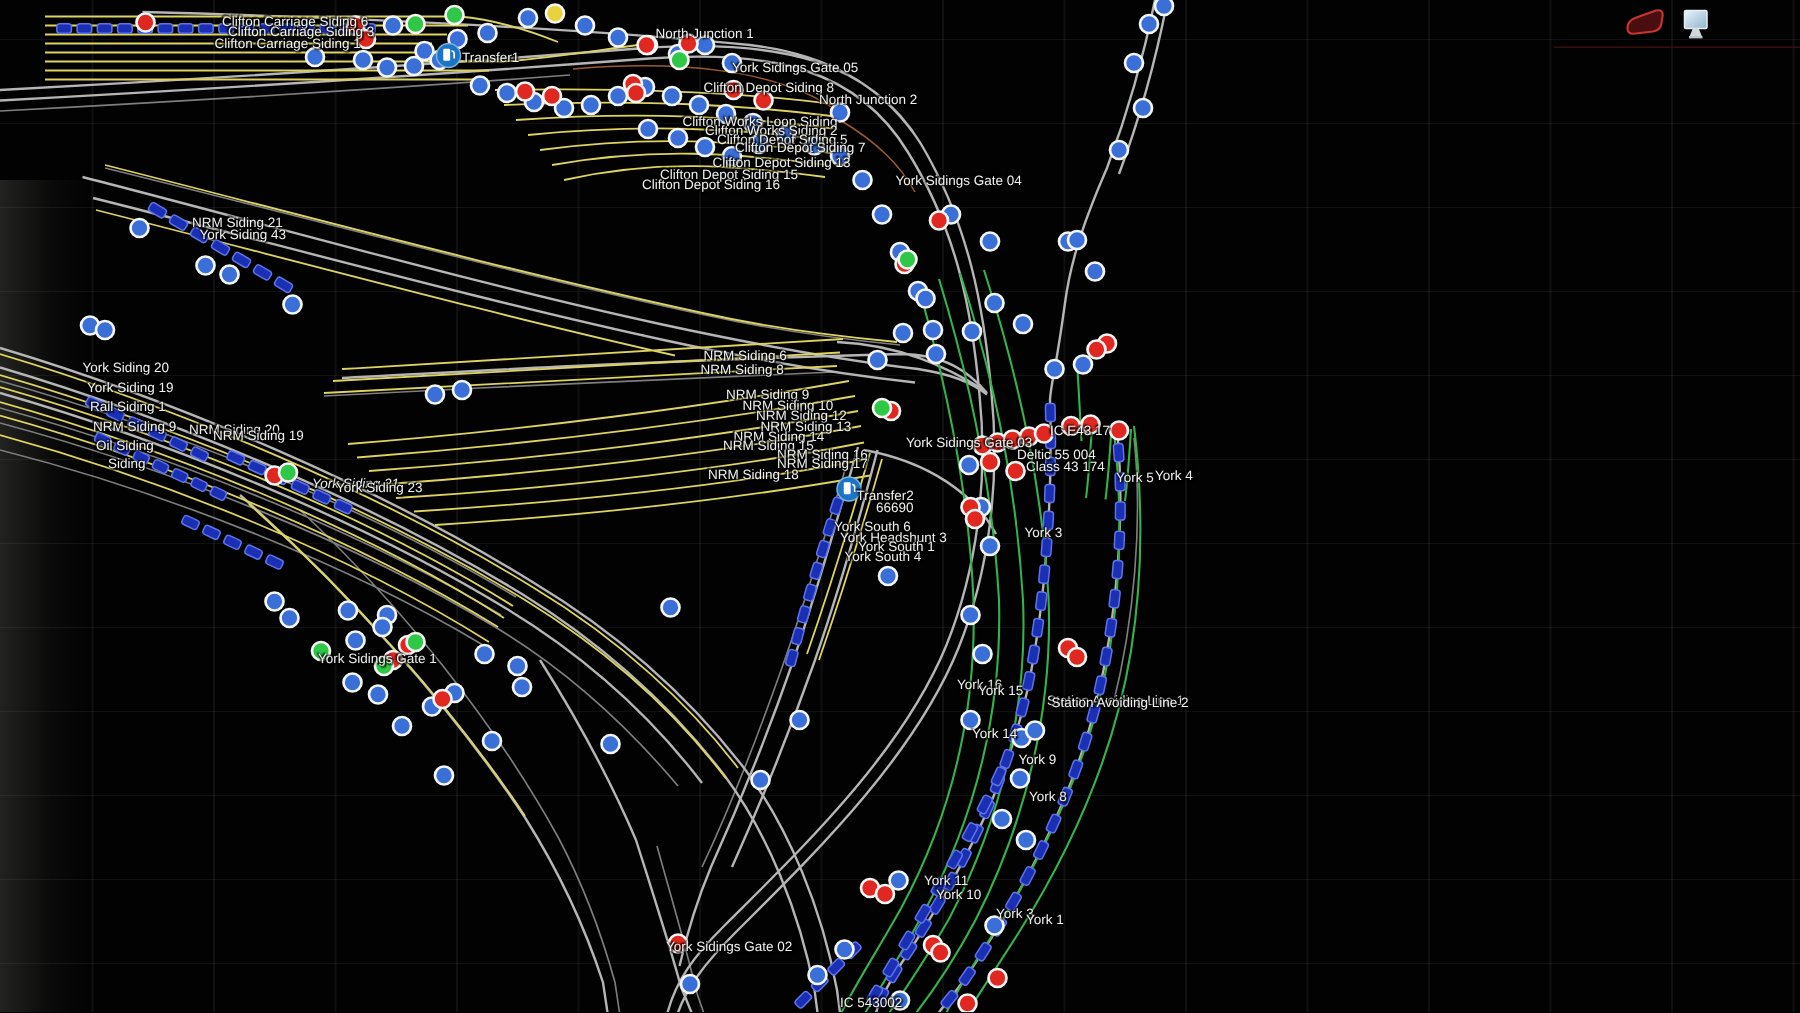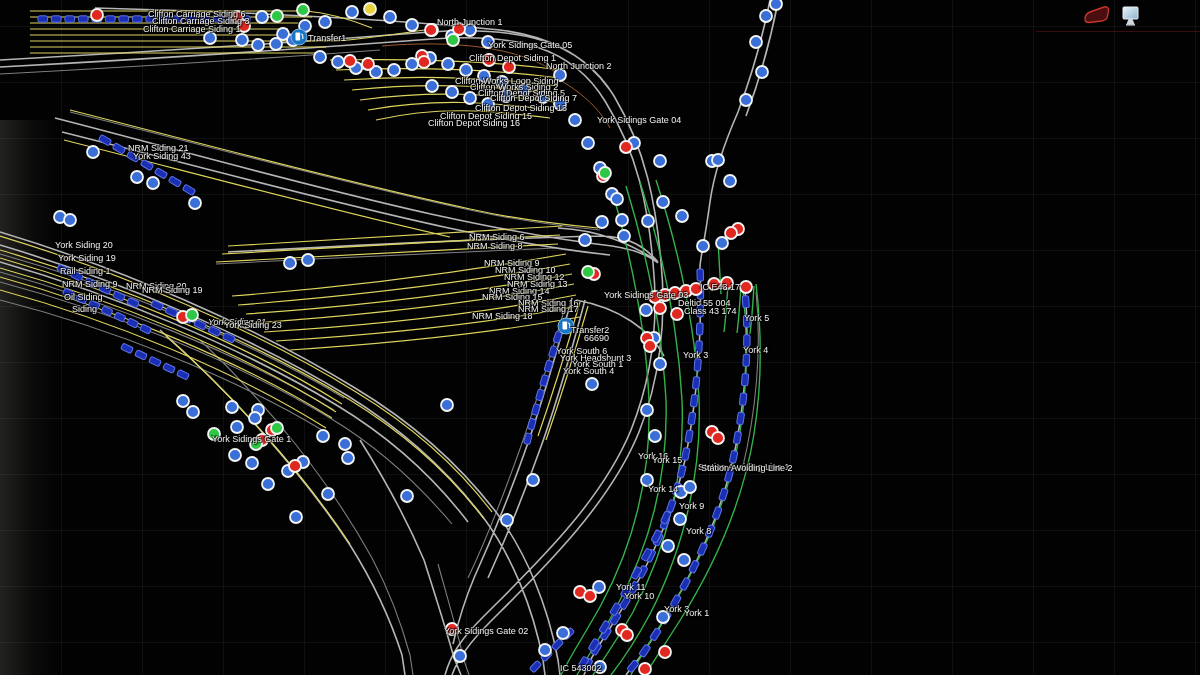--- a/index.html
+++ b/index.html
@@ -387,21 +387,21 @@
       </g>
   </svg>
 
   <div id="label-layer">
       <div class="map-label" style="left: 148px; top: 14px;">Clifton Carriage Siding 6</div>
       <div class="map-label" style="left: 152px; top: 21px;">Clifton Carriage Siding 3</div>
       <div class="map-label" style="left: 143px; top: 29px;">Clifton Carriage Siding 1</div>
       <div class="map-label" style="left: 437px; top: 22px;">North Junction 1</div>
       <div class="map-label" style="left: 308px; top: 38px;">Transfer1</div>
       <div class="map-label" style="left: 488px; top: 45px;">York Sidings Gate 05</div>
-      <div class="map-label" style="left: 469px; top: 58px;">Clifton Depot Siding 1</div>
+      <div class="map-label" style="left: 469px; top: 58px;">Clifton Depot Siding 8</div>
       <div class="map-label" style="left: 546px; top: 66px;">North Junction 2</div>
       <div class="map-label" style="left: 455px; top: 81px;">Clifton Works Loop Siding</div>
       <div class="map-label" style="left: 470px; top: 87px;">Clifton Works Siding 2</div>
       <div class="map-label" style="left: 478px; top: 93px;">Clifton Depot Siding 5</div>
       <div class="map-label" style="left: 490px; top: 98px;">Clifton Depot Siding 7</div>
       <div class="map-label" style="left: 475px; top: 108px;">Clifton Depot Siding 13</div>
       <div class="map-label" style="left: 440px; top: 116px;">Clifton Depot Siding 15</div>
       <div class="map-label" style="left: 428px; top: 123px;">Clifton Depot Siding 16</div>
       <div class="map-label" style="left: 597px; top: 120px;">York Sidings Gate 04</div>
       <div class="map-label" style="left: 128px; top: 148px;">NRM Siding 21</div>
@@ -430,21 +430,21 @@
       <div class="map-label" style="left: 571px; top: 330px;">Transfer2</div>
       <div class="map-label" style="left: 584px; top: 338px;">66690</div>
       <div class="map-label" style="left: 556px; top: 351px;">York South 6</div>
       <div class="map-label" style="left: 560px; top: 358px;">York Headshunt 3</div>
       <div class="map-label" style="left: 572px; top: 364px;">York South 1</div>
       <div class="map-label" style="left: 563px; top: 371px;">York South 4</div>
       <div class="map-label" style="left: 700px; top: 287px;">IC E43 17</div>
       <div class="map-label" style="left: 604px; top: 295px;">York Sidings Gate 03</div>
       <div class="map-label" style="left: 678px; top: 303px;">Deltic 55 004</div>
       <div class="map-label" style="left: 684px; top: 311px;">Class 43 174</div>
-      <div class="map-label" style="left: 743px; top: 317px; margin-top: 33px;">York 4</div>
+      <div class="map-label" style="left: 770px; top: 317px;">York 4</div>
       <div class="map-label" style="left: 744px; top: 318px;">York 5</div>
       <div class="map-label" style="left: 683px; top: 355px;">York 3</div>
       <div class="map-label" style="left: 638px; top: 456px;">York 16</div>
       <div class="map-label" style="left: 652px; top: 460px;">York 15</div>
       <div class="map-label" style="left: 698px; top: 467px;">Station Avoiding Line 1</div>
       <div class="map-label" style="left: 701px; top: 468px;">Station Avoiding Line 2</div>
       <div class="map-label" style="left: 648px; top: 489px;">York 14</div>
       <div class="map-label" style="left: 679px; top: 506px;">York 9</div>
       <div class="map-label" style="left: 686px; top: 531px;">York 8</div>
       <div class="map-label" style="left: 616px; top: 587px;">York 11</div>

